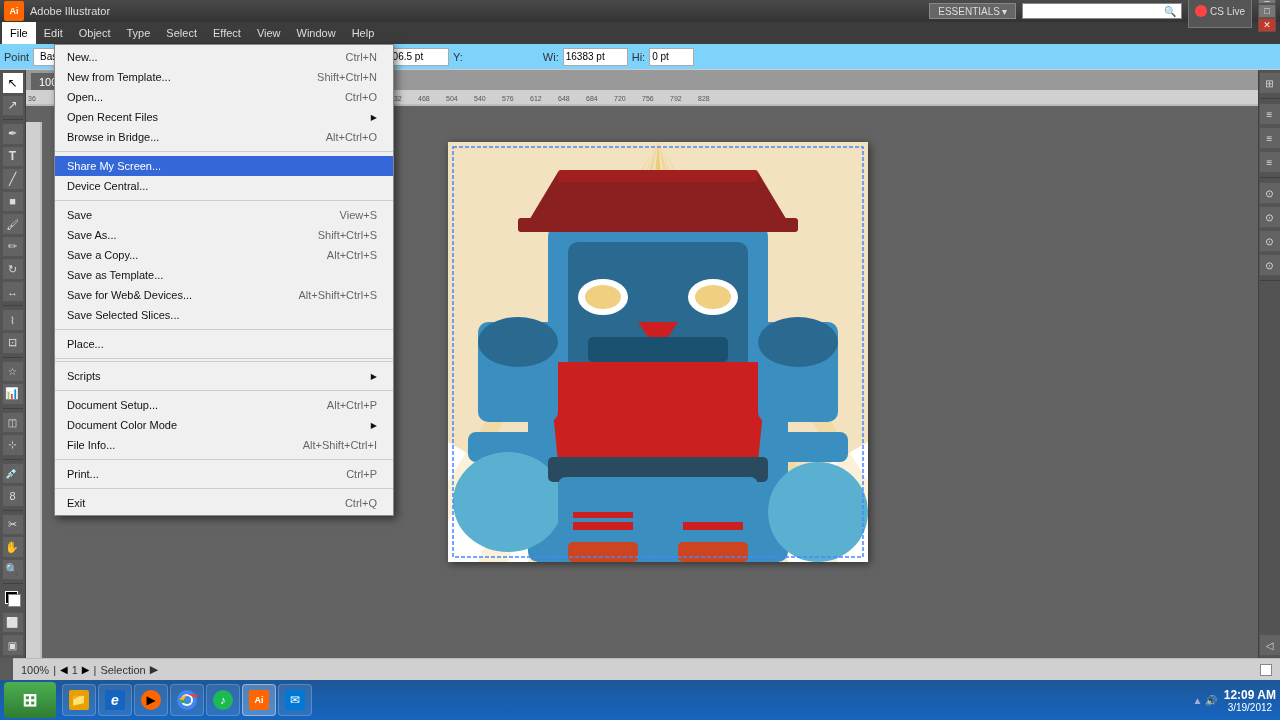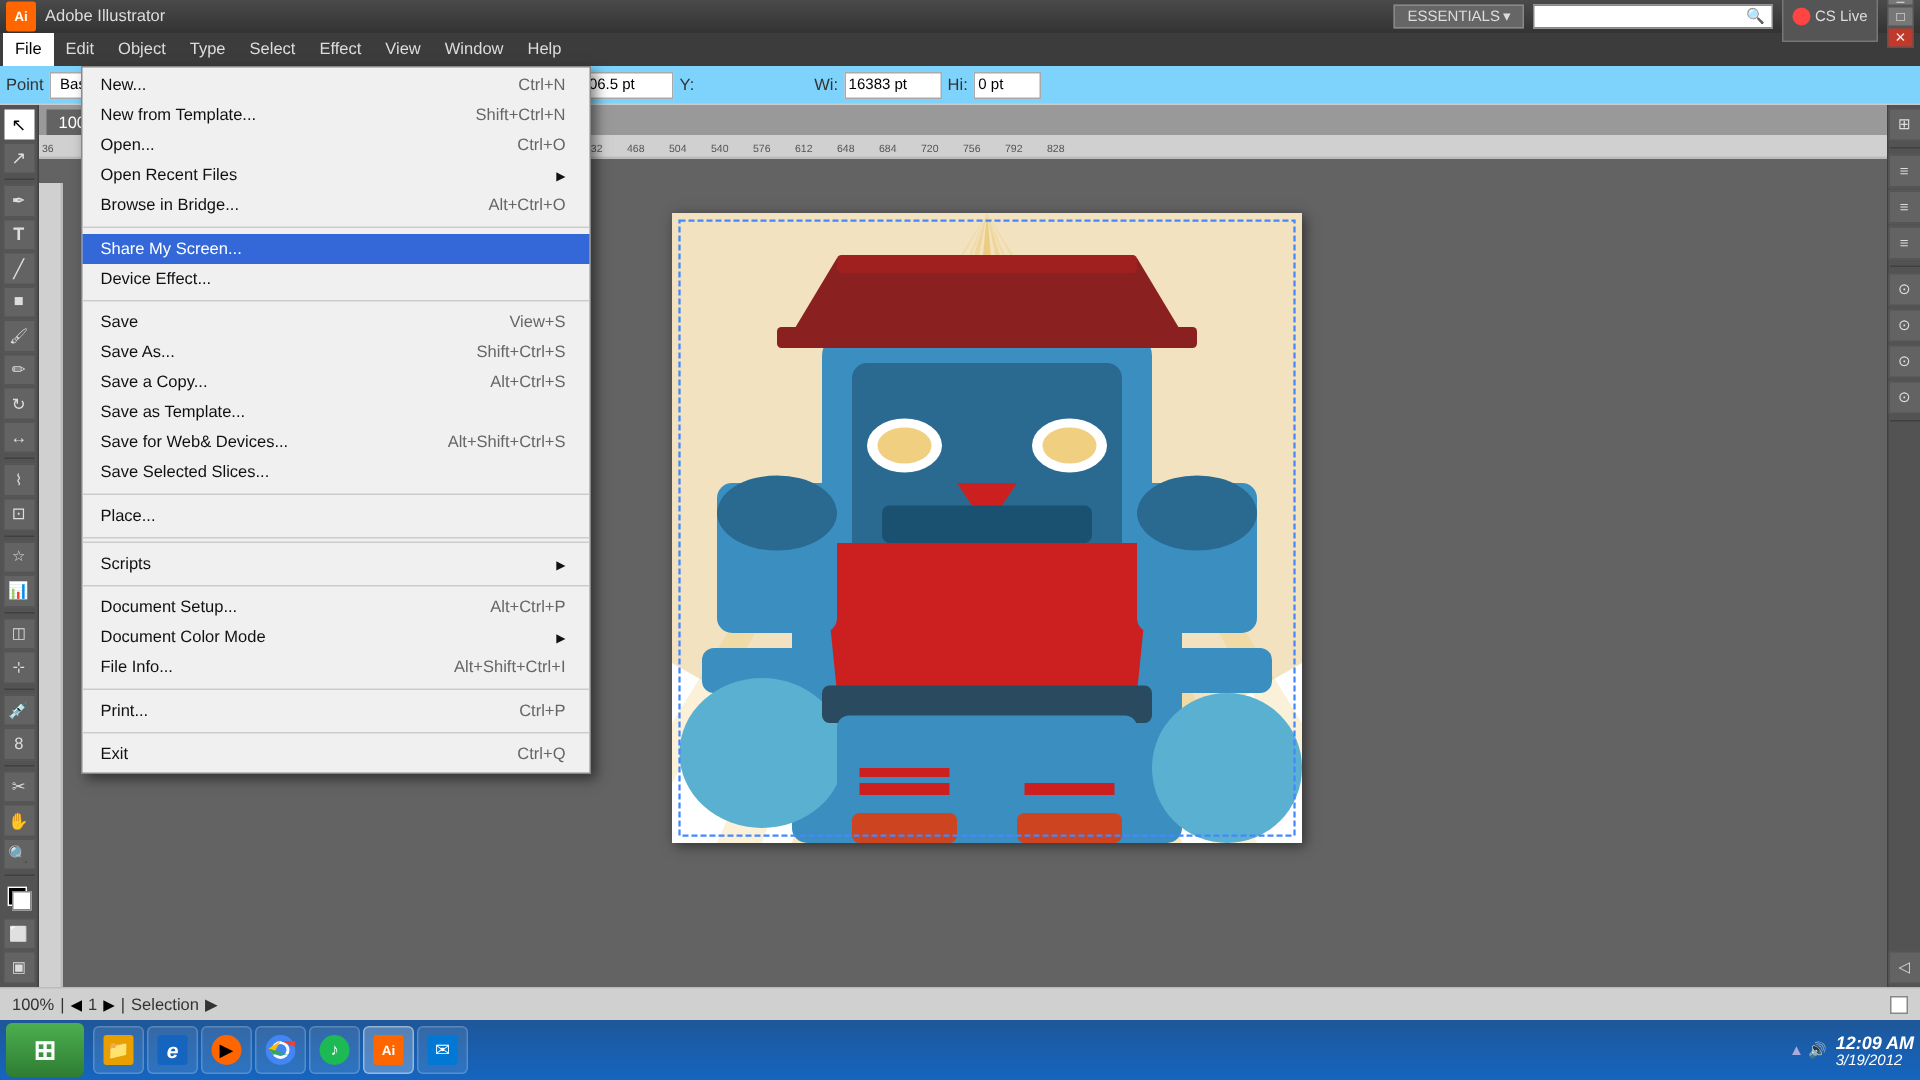--- a/index.html
+++ b/index.html
@@ -338,22 +338,21 @@
     }
     #taskbar-right {
       margin-left: auto;
       display: flex;
       align-items: center;
       gap: 6px;
       color: #fff;
       font-size: 11px;
     }
     #clock {
-      text-align: left;
-      font-style: italic;
+      text-align: center;
     }
     #clock-time {
       font-size: 12px;
       font-weight: bold;
       display: block;
     }
     #clock-date {
       font-size: 10px;
       display: block;
     }
@@ -665,21 +664,21 @@
     <div class="tool-btn" style="font-size:10px;">⊙</div>
     <div class="tool-btn" style="font-size:10px;">⊙</div>
     <div class="tool-separator"></div>
 
     <div style="margin-top:auto;">
       <div class="tool-btn" style="font-size:10px;">◁</div>
     </div>
   </div>
 </div>
 
-<div id="status-bar" style="height:22px;background:#d0d0d0;display:flex;align-items:center;padding:0 8px;gap:4px;font-size:11px;color:#333;border-top:1px solid #bbb;">
+<div id="status-bar" style="height:22px;background:#d0d0d0;display:flex;align-items:center;padding:0 8px;gap:4px;font-size:11px;color:#333;border-top:1px solid #bbb;margin-left:13px;">
   <span>100%</span>
   <span>|</span>
   <button style="border:none;background:none;cursor:pointer;font-size:10px;">◀</button>
   <span>1</span>
   <button style="border:none;background:none;cursor:pointer;font-size:10px;">▶</button>
   <span>|</span>
   <span>Selection</span>
   <span>▶</span>
   <div style="margin-left:auto;width:12px;height:12px;border:1px solid #888;background:#fff;"></div>
 </div>
@@ -707,21 +706,21 @@
       <span class="shortcut">Alt+Ctrl+O</span>
     </div>
   </div>
   <div class="menu-separator"></div>
   <div class="menu-section">
     <div class="dropdown-item highlighted">
       <span>Share My Screen...</span>
       <span class="shortcut"></span>
     </div>
     <div class="dropdown-item">
-      <span>Device Effect...</span>
+      <span>Device Central...</span>
       <span class="shortcut"></span>
     </div>
   </div>
   <div class="menu-separator"></div>
   <div class="menu-section">
     <div class="dropdown-item">
       <span>Save</span>
       <span class="shortcut">View+S</span>
     </div>
     <div class="dropdown-item">

